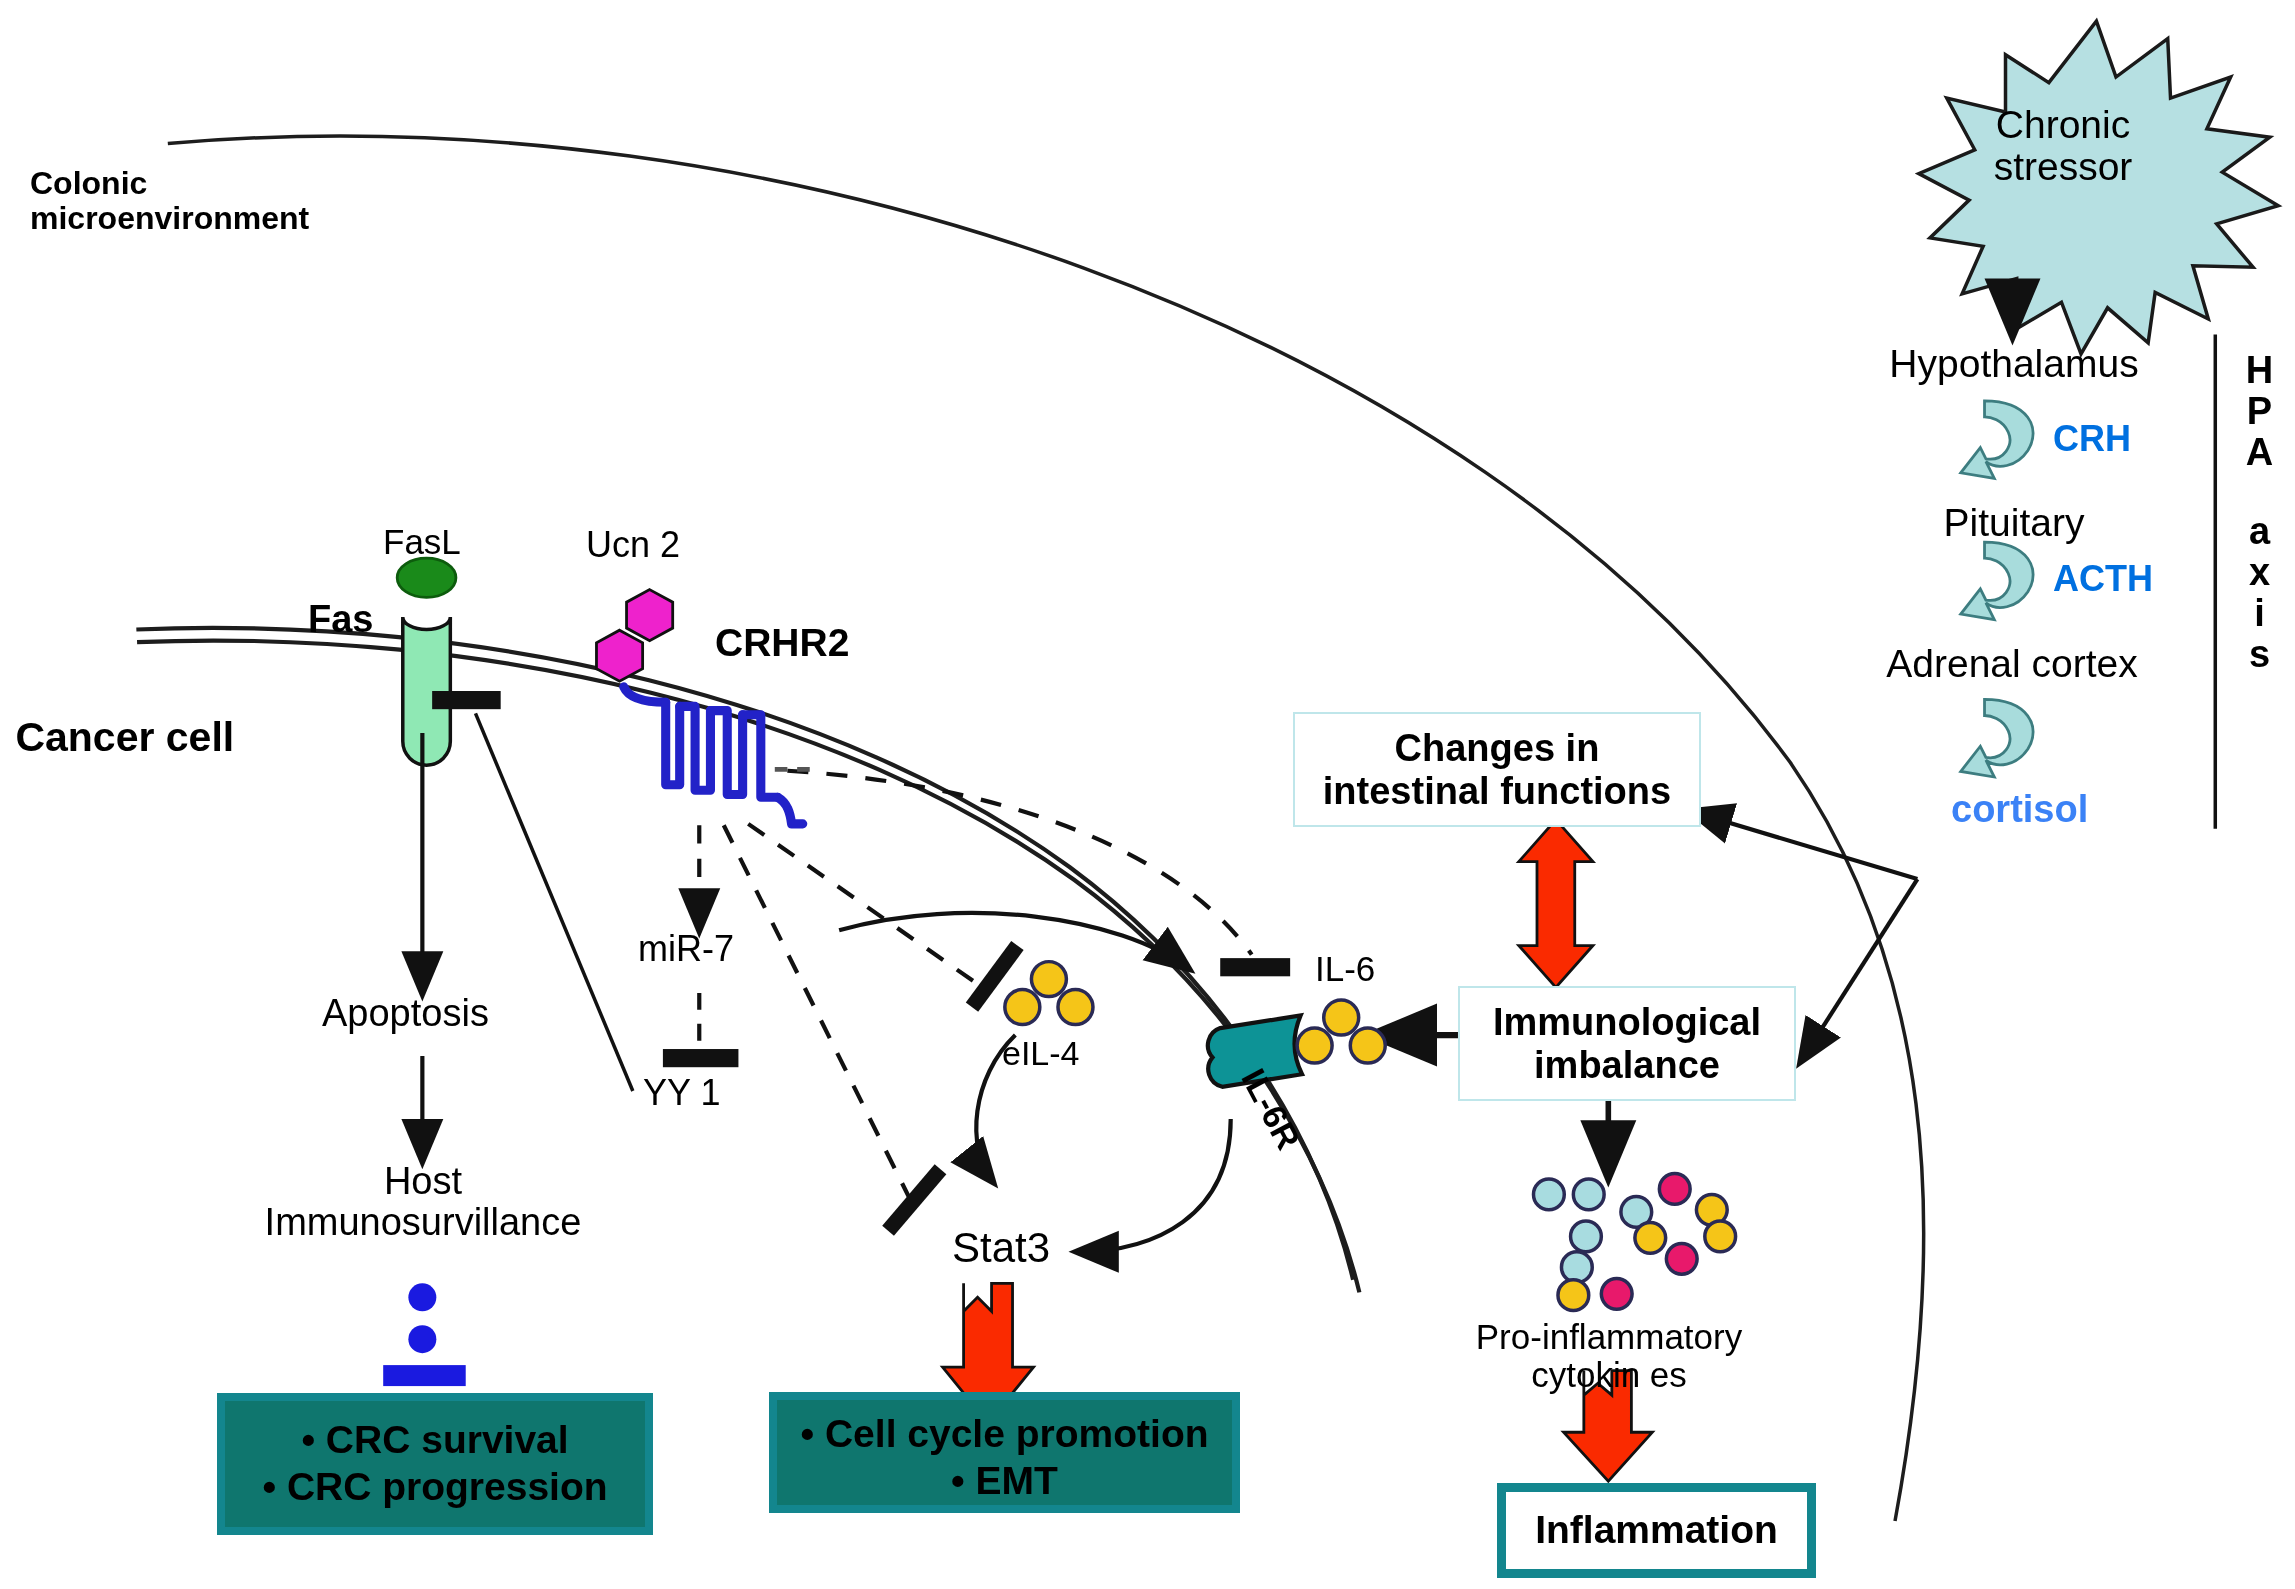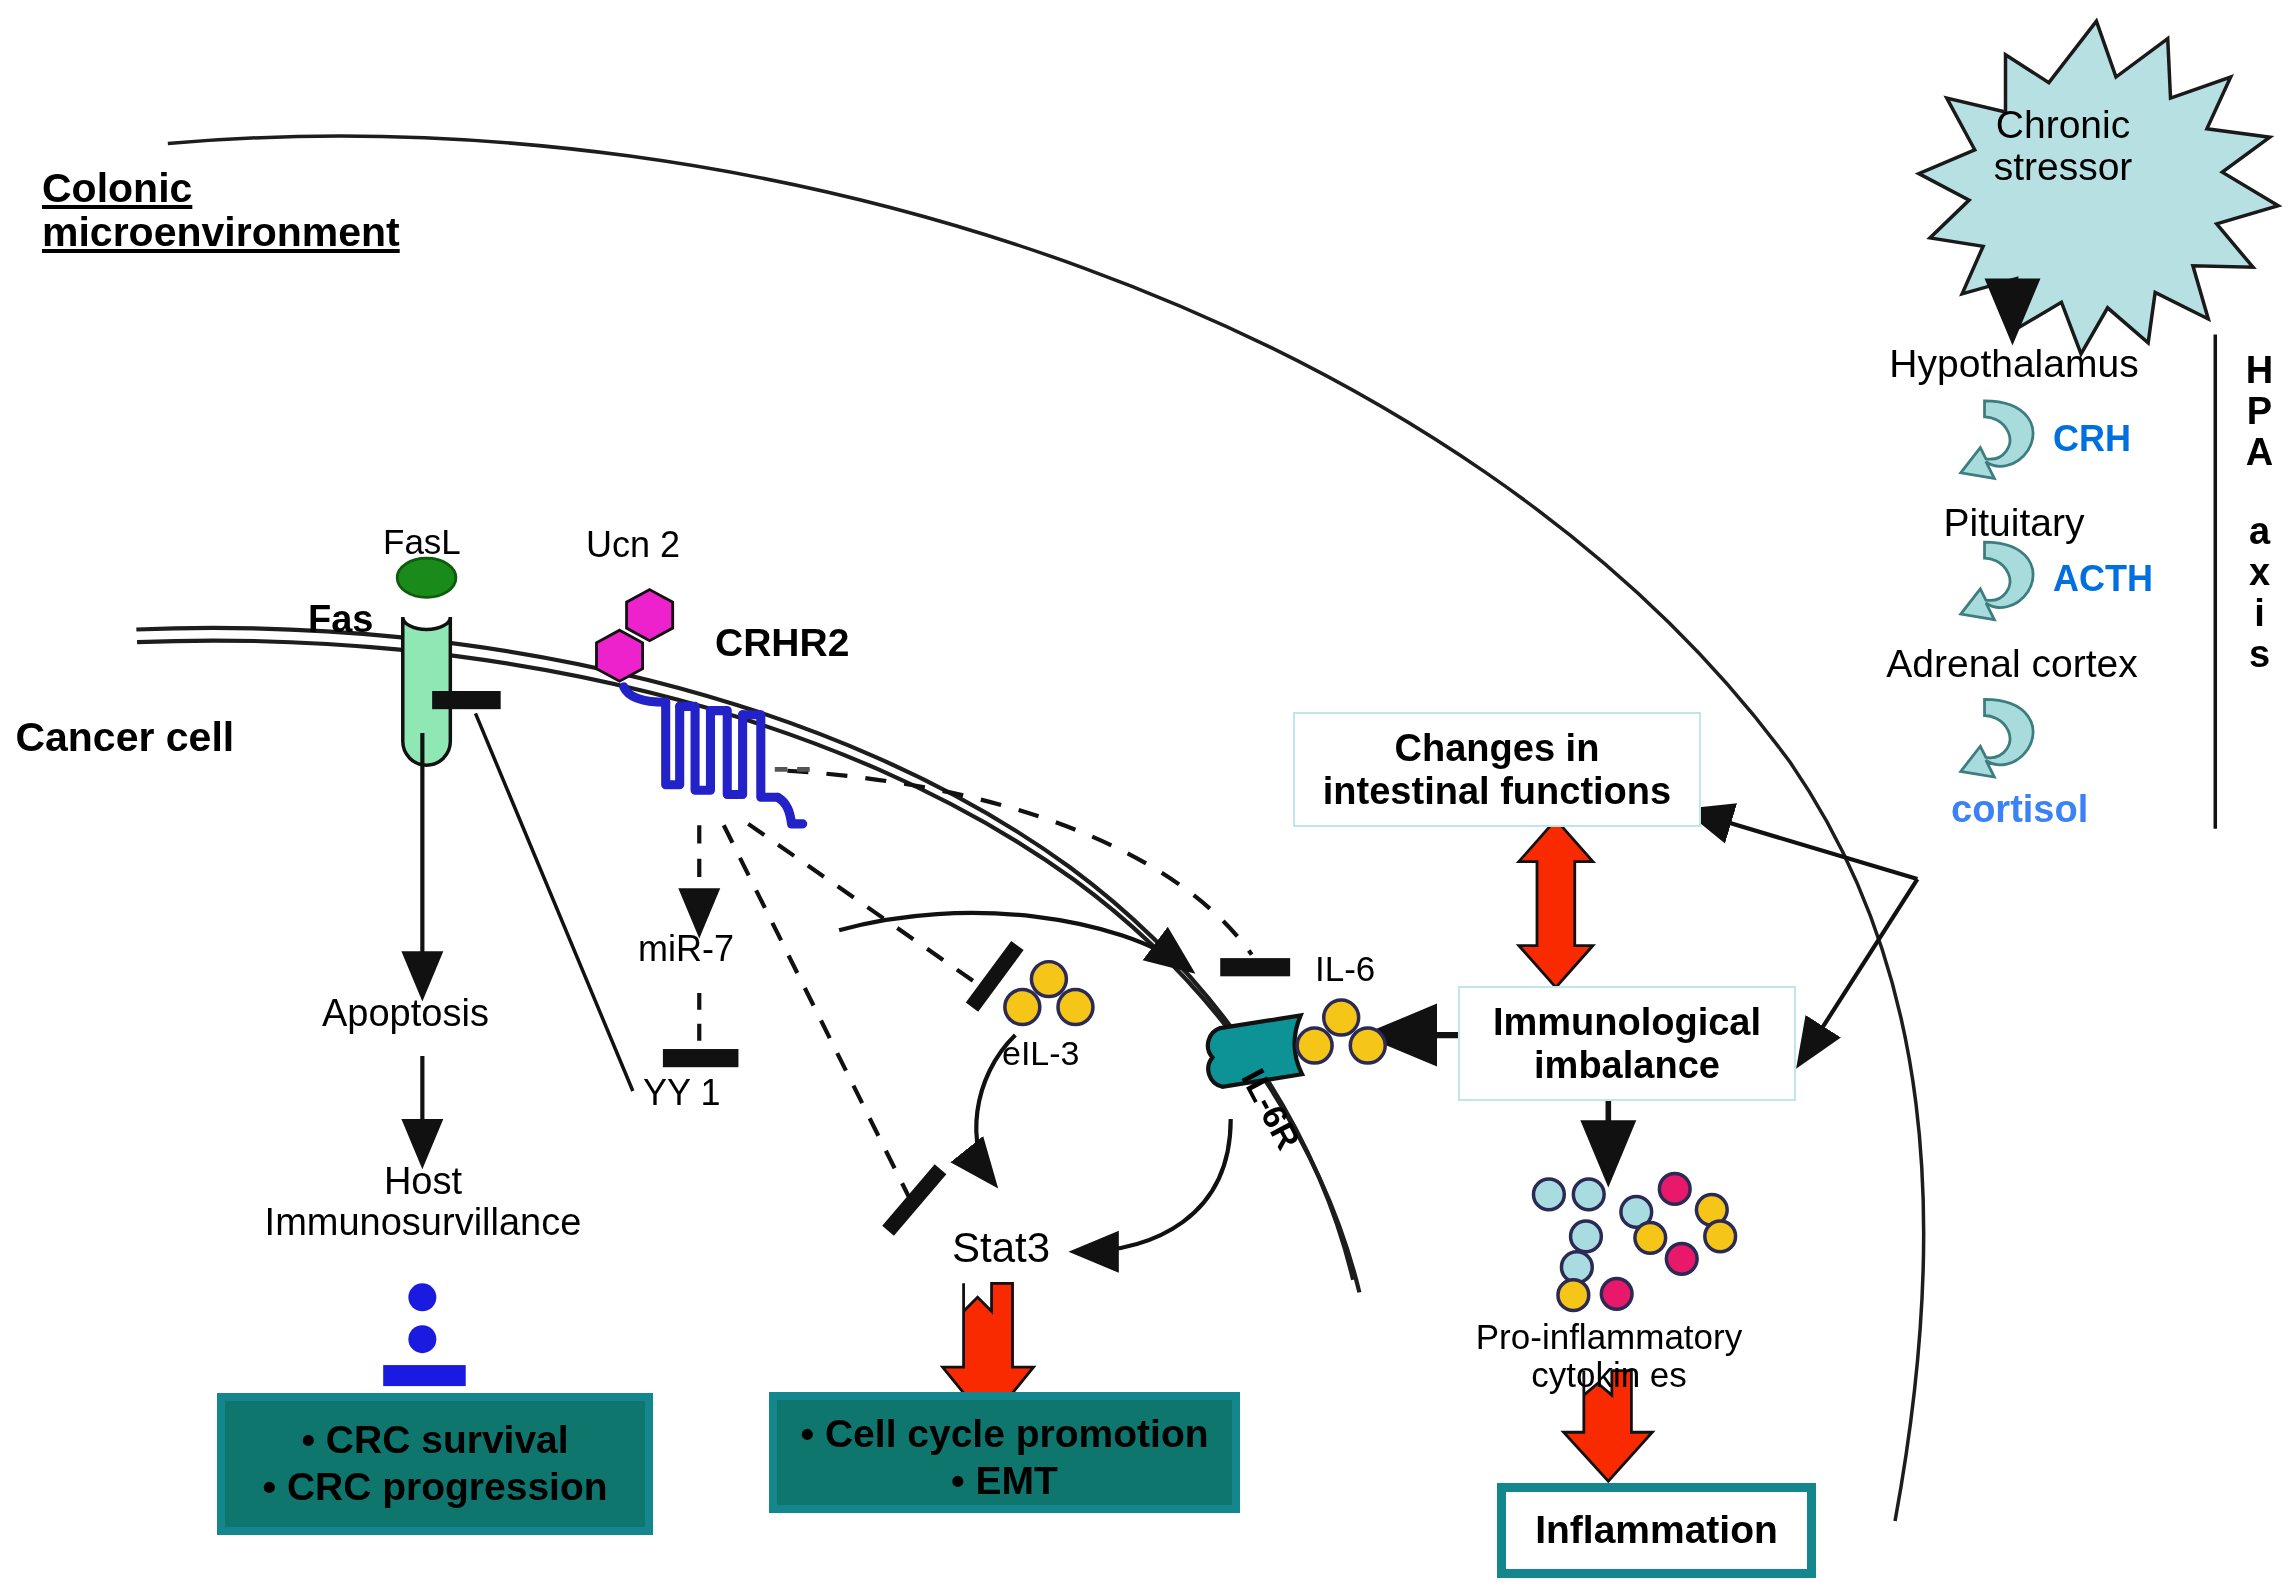--- a/index.html
+++ b/index.html
@@ -224,21 +224,21 @@
       <circle cx="2268" cy="1768" r="22" fill="#a8dce0"></circle>
       <circle cx="2360" cy="1770" r="22" fill="#f5c518"></circle>
       <circle cx="2460" cy="1768" r="22" fill="#f5c518"></circle>
       <circle cx="2255" cy="1812" r="22" fill="#a8dce0"></circle>
       <circle cx="2405" cy="1800" r="22" fill="#e8196b"></circle>
       <circle cx="2250" cy="1852" r="22" fill="#f5c518"></circle>
       <circle cx="2312" cy="1850" r="22" fill="#e8196b"></circle>
     </g>
   </svg>
 
-  <div class="lbl bold" style="left:42px;top:166px;font-size:41px;text-decoration:underline;">Colonic
+  <div class="lbl bold" style="left:30px;top:166px;font-size:32px;">Colonic
 microenvironment</div>
 
   <div class="lbl bold" style="left:15.4px;top:715px;font-size:41px;">Cancer cell</div>
 
   <div class="lbl" style="left:383px;top:523px;font-size:35px;">FasL</div>
 
   <div class="lbl bold" style="left:308px;top:599px;font-size:38px;">Fas</div>
 
   <div class="lbl" style="left:586px;top:526px;font-size:36px;">Ucn 2</div>
 
@@ -246,21 +246,21 @@
 
   <div class="lbl" style="left:638px;top:930px;font-size:36px;">miR-7</div>
 
   <div class="lbl" style="left:643px;top:1074px;font-size:36px;">YY 1</div>
 
   <div class="lbl" style="left:322px;top:993px;font-size:38px;">Apoptosis</div>
 
   <div class="lbl ctr" style="left:143px;top:1161px;width:560px;font-size:38px;">Host
 Immunosurvillance</div>
 
-  <div class="lbl" style="left:1002px;top:1035px;font-size:34px;">eIL-3</div>
+  <div class="lbl" style="left:1002px;top:1035px;font-size:34px;">eIL-4</div>
 
   <div class="lbl" style="left:952px;top:1225px;font-size:42px;">Stat3</div>
 
   <div class="lbl" style="left:1315px;top:950px;font-size:35px;">IL-6</div>
 
   <div class="lbl bold" style="left:1267px;top:1063px;font-size:34px;transform:rotate(62deg);transform-origin:left top;">IL-6R</div>
 
   <div class="lbl ctr" style="left:1392px;top:1318px;width:434px;font-size:35px;">Pro-inflammatory
 cytokin es</div>
 

